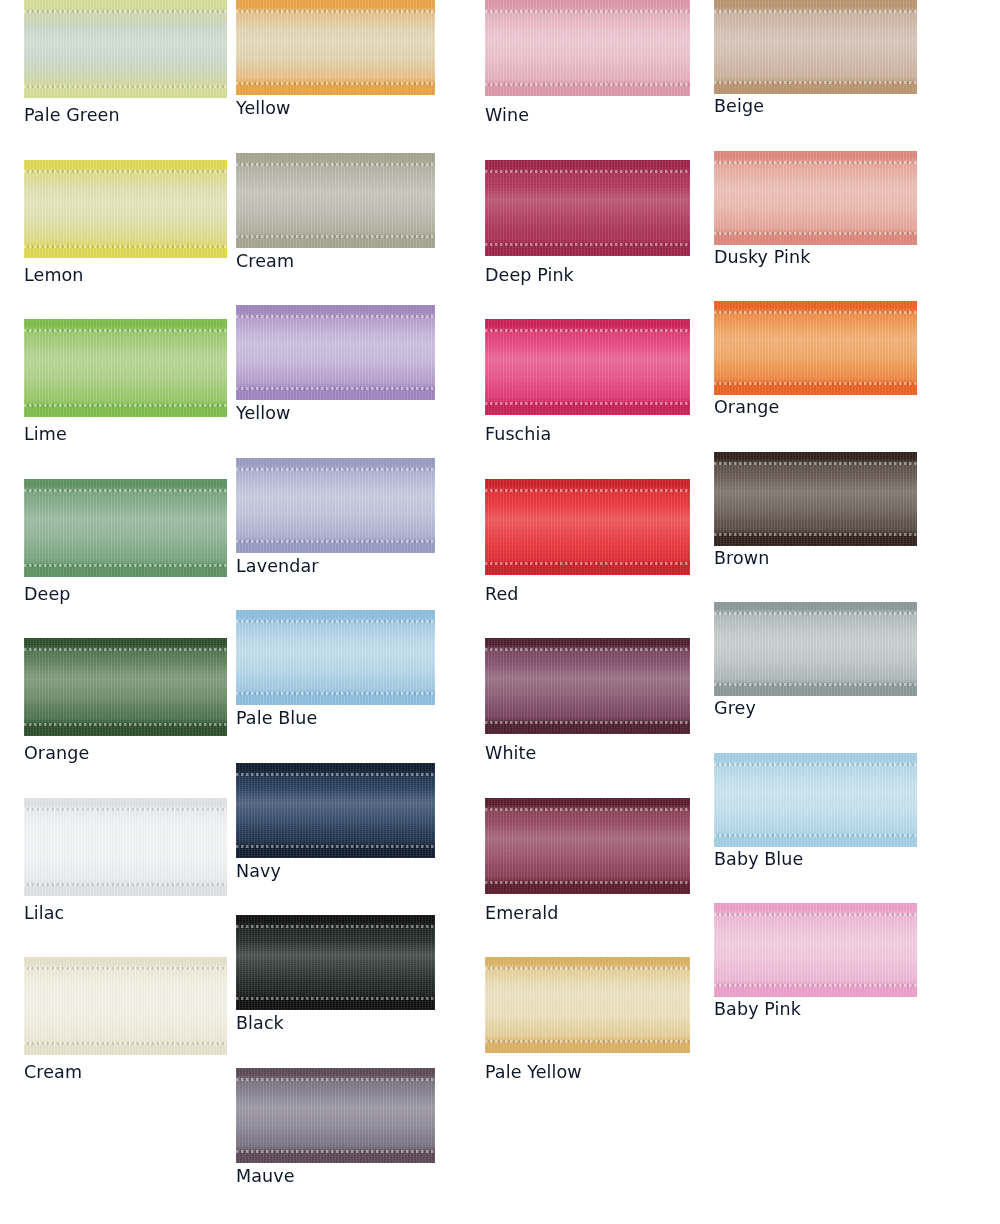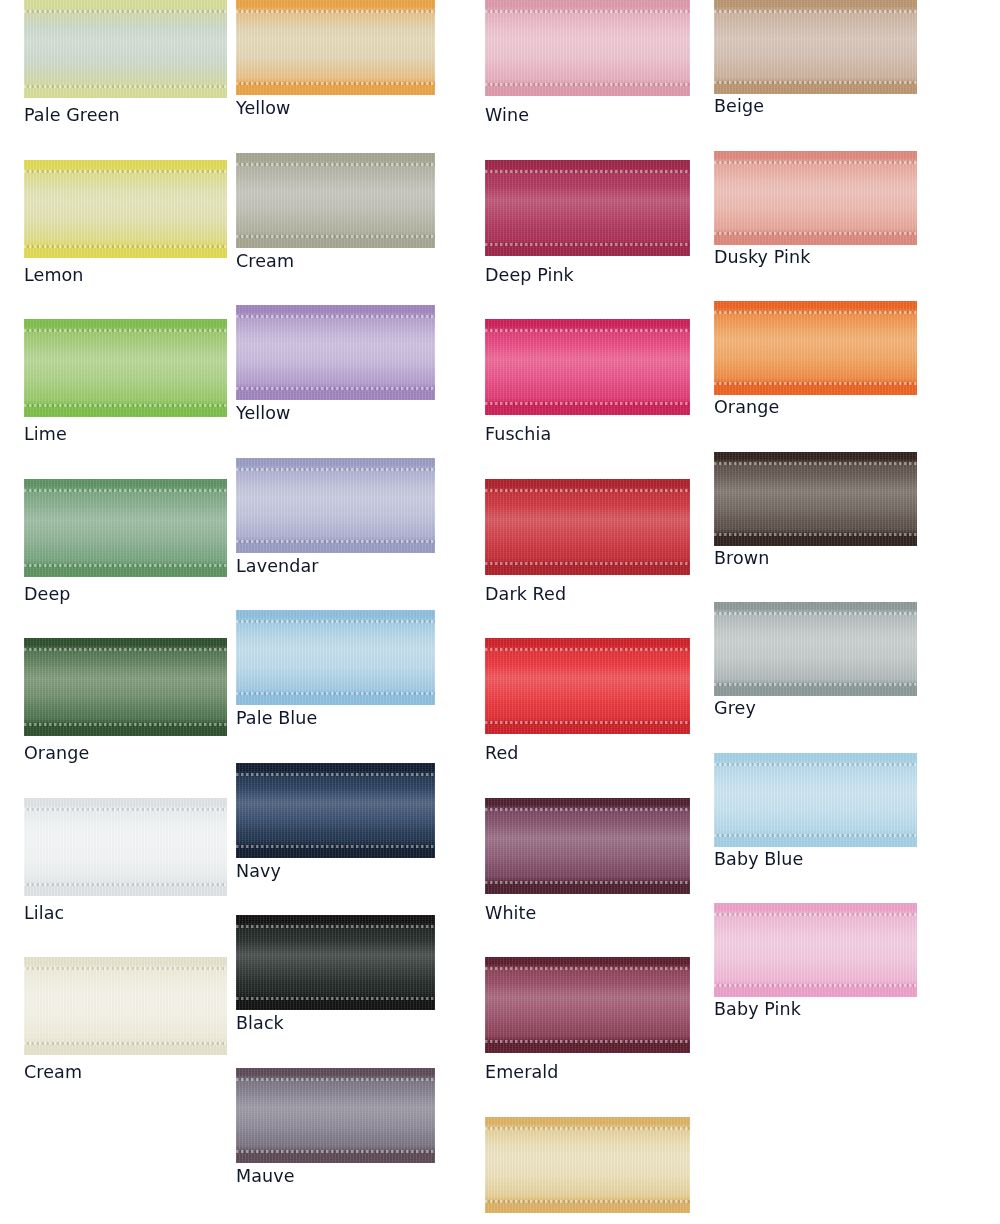--- a/index.html
+++ b/index.html
@@ -304,30 +304,20 @@
           <div class="ribbon" style="background: linear-gradient(rgb(207, 31, 88) 0%, rgb(207, 31, 88) 7%, rgb(227, 61, 119) 13%, rgb(236, 80, 136) 30%, rgb(236, 80, 136) 60%, rgb(227, 61, 119) 82%, rgb(207, 31, 88) 90%, rgb(207, 31, 88) 100%);"></div>
           <div class="sheen"></div>
           <div class="weave"></div>
           <div class="selvedge-top"></div>
           <div class="selvedge-bottom"></div>
         </div>
         <div class="label">Fuschia</div>
       </div>
       <div class="cell">
         <div class="swatch">
-          <div class="ribbon" style="background: linear-gradient(rgb(174, 32, 41) 0%, rgb(174, 32, 41) 7%, rgb(199, 48, 58) 13%, rgb(210, 59, 68) 30%, rgb(210, 59, 68) 60%, rgb(199, 48, 58) 82%, rgb(174, 32, 41) 90%, rgb(174, 32, 41) 100%);"></div>
-          <div class="sheen"></div>
-          <div class="weave"></div>
-          <div class="selvedge-top"></div>
-          <div class="selvedge-bottom"></div>
-        </div>
-        <div class="label">Dark Red</div>
-      </div>
-      <div class="cell">
-        <div class="swatch">
           <div class="ribbon" style="background: linear-gradient(rgb(207, 32, 40) 0%, rgb(207, 32, 40) 7%, rgb(229, 49, 56) 13%, rgb(239, 59, 65) 30%, rgb(239, 59, 65) 60%, rgb(229, 49, 56) 82%, rgb(207, 32, 40) 90%, rgb(207, 32, 40) 100%);"></div>
           <div class="sheen"></div>
           <div class="weave"></div>
           <div class="selvedge-top"></div>
           <div class="selvedge-bottom"></div>
         </div>
         <div class="label">Red</div>
       </div>
       <div class="cell">
         <div class="swatch">

